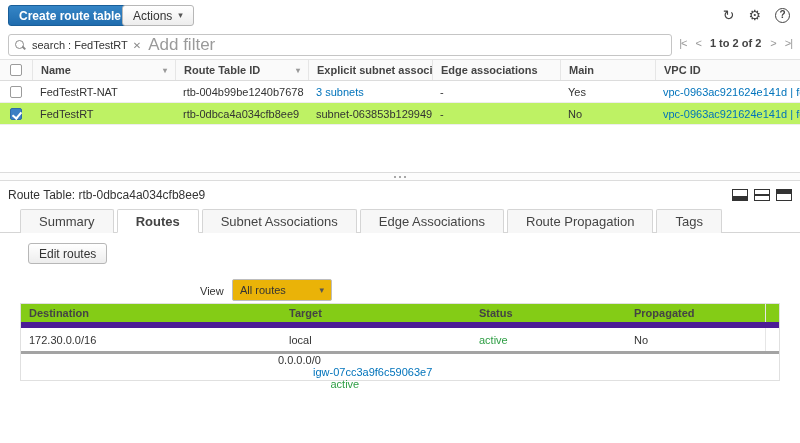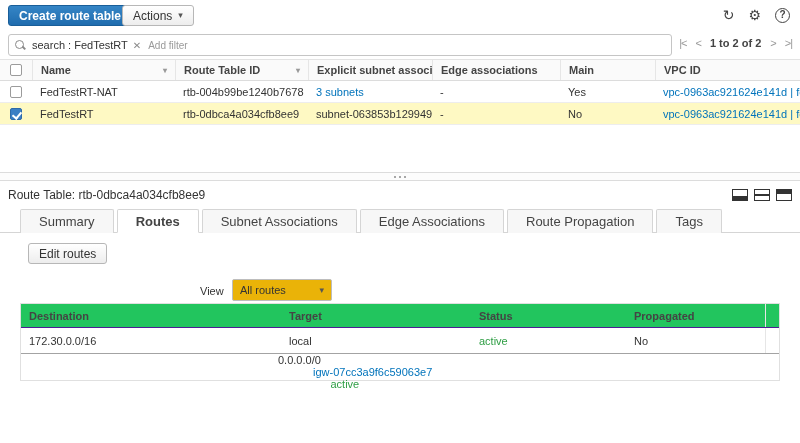--- a/index.html
+++ b/index.html
@@ -19,30 +19,30 @@
   .help-circle { width:15px; height:15px; border:1.5px solid #444; border-radius:50%; font-size:10px; font-weight:bold; display:flex; align-items:center; justify-content:center; }
 
   
   .filter-row { position:absolute; top:31px; left:0; width:800px; height:27px; }
   .searchbox { position:absolute; left:8px; top:3px; width:664px; height:22px; border:1px solid #c5c5c5; border-radius:3px; background:#fff; display:flex; align-items:center; padding:0 6px; gap:7px; }
   .magnifier { position:relative; width:10px; height:10px; flex:0 0 auto; }
   .magnifier::before { content:""; position:absolute; left:0; top:0; width:7px; height:7px; border:1.5px solid #8a8a8a; border-radius:50%; }
   .magnifier::after { content:""; position:absolute; left:7px; top:7px; width:4px; height:1.5px; background:#8a8a8a; transform:rotate(45deg); }
   .filter-chip { display:flex; align-items:center; gap:5px; font-size:11px; color:#333; }
   .chip-x { color:#8a8a8a; font-size:10px; cursor:pointer; }
-  .add-filter { font-size:10px; color:#9a9a9a; }
+  .add-filter { font-size:17px; color:#9a9a9a; }
   .pagination { position:absolute; right:8px; top:6px; display:flex; align-items:center; gap:9px; font-size:11px; color:#888; }
   .pag-arrow { cursor:pointer; color:#999; letter-spacing:-1px; }
   .pag-range { color:#444; font-weight:bold; }
 
   
   .rt-table { position:absolute; top:59px; left:0; width:800px; font-size:11px; }
   .rt-header { display:flex; height:22px; background:#fafafa; border-top:1px solid #e3e3e3; border-bottom:1px solid #dcdcdc; align-items:center; font-weight:bold; color:#444; }
   .rt-row { display:flex; height:22px; align-items:center; border-bottom:1px solid #ededed; background:#fff; }
-  .rt-row.selected { background:#fef9c3; }
+  .rt-row.selected { background:#bef264; }
   .hcell { padding:0 8px; display:flex; align-items:center; justify-content:space-between; height:100%; border-left:1px solid #e6e6e6; overflow:hidden; white-space:nowrap; }
   .hcell:first-child { border-left:none; }
   .cell { padding:0 8px; overflow:hidden; white-space:nowrap; }
   .col-check { width:32px; flex:0 0 auto; display:flex; justify-content:center; align-items:center; }
   .col-name { width:143px; flex:0 0 auto; }
   .col-id { width:133px; flex:0 0 auto; }
   .col-subnet { width:124px; flex:0 0 auto; }
   .col-edge { width:128px; flex:0 0 auto; }
   .col-main { width:95px; flex:0 0 auto; }
   .col-vpc { flex:1; }
@@ -71,22 +71,22 @@
   .tab.active { background:#fff; font-weight:bold; border-bottom:1px solid #fff; z-index:2; }
 
   .edit-btn { position:absolute; left:28px; top:243px; }
 
   .view-row { position:absolute; top:279px; left:0; width:800px; height:22px; font-size:11px; }
   .view-label { position:absolute; left:200px; top:6px; color:#333; }
   .view-select { position:absolute; left:232px; top:0; width:100px; height:22px; border:1px solid #bdbdbd; border-radius:2px; background:#eab308; display:flex; align-items:center; justify-content:space-between; padding:0 7px; cursor:pointer; }
 
   
   .routes-table { position:absolute; top:303px; left:20px; width:760px; font-size:11px; border:1px solid #e0e0e0; }
-  .routes-header { display:flex; height:24px; background:#22c55e; border-bottom:1px solid #4c1d95; align-items:center; font-weight:bold; color:#444; }
-  .routes-row { display:flex; height:26px; align-items:center; border-bottom:1px solid #a3a3a3; background:#fff; }
+  .routes-header { display:flex; height:24px; background:#84cc16; border-bottom:6px solid #4c1d95; align-items:center; font-weight:bold; color:#444; }
+  .routes-row { display:flex; height:26px; align-items:center; border-bottom:3px solid #a3a3a3; background:#fff; }
   .routes-row:last-child { border-bottom:none;flex-direction:column; }
   .rcol-dest { width:260px; flex:0 0 auto; }
   .rcol-target { width:190px; flex:0 0 auto; }
   .rcol-status { width:155px; flex:0 0 auto; }
   .rcol-prop { flex:1; }
   .rcol-gutter { width:14px; flex:0 0 auto; align-self:stretch; border-left:1px solid #e6e6e6; }
   .status-active { color:#2e9e44; }
 </style>
 </head>
 <body>

